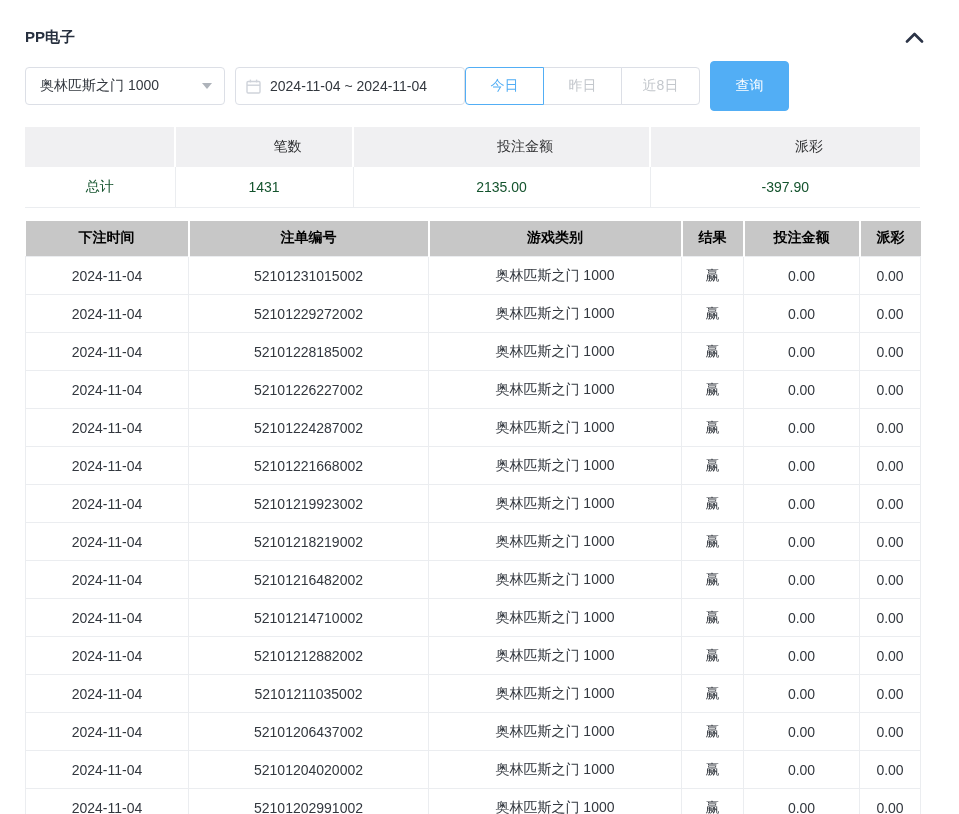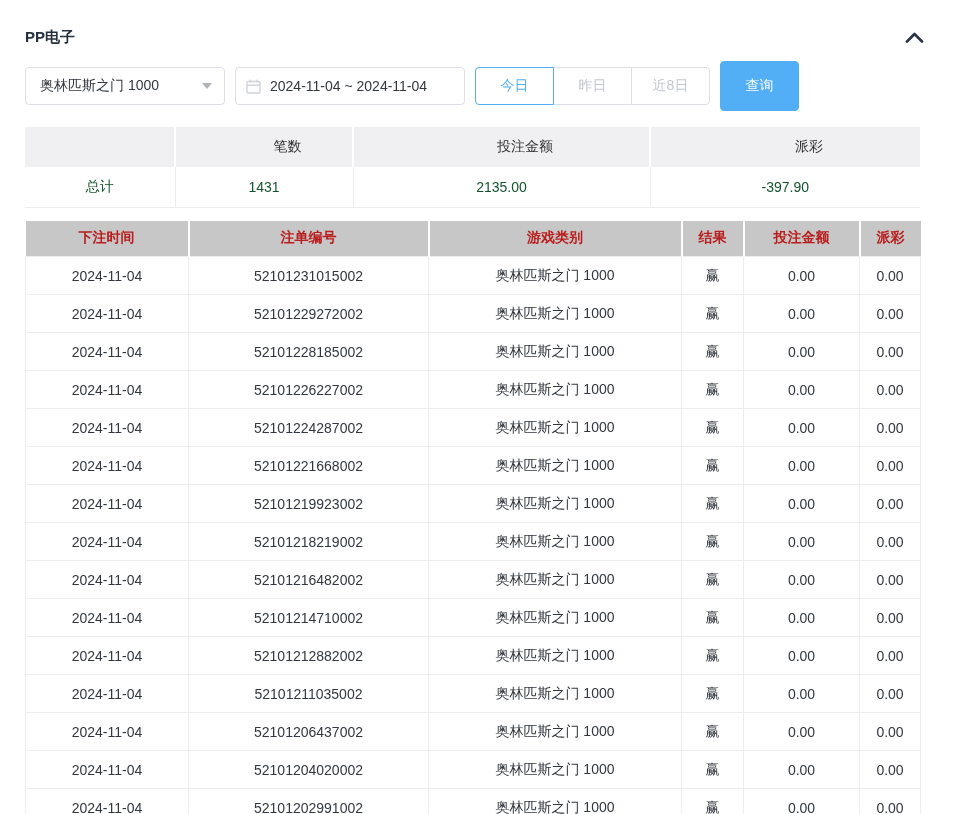--- a/index.html
+++ b/index.html
@@ -46,21 +46,21 @@
   .date-box {
     margin-left: 10px;
     width: 230px; height: 38px;
     border: 1px solid #dcdfe6; border-radius: 4px;
     display: flex; align-items: center;
     padding: 0 10px;
     font-size: 14px; color: #32373e;
     cursor: pointer; background: #fff;
   }
   .date-box .date-text { margin-left: 9px; white-space: nowrap; }
-  .btn-group { display: flex; margin-left: 10px; }
+  .btn-group { display: flex; }
   .seg-btn {
     width: 79px; height: 38px;
     background: #fff;
     border: 1px solid #dcdfe6;
     color: #c3c7cc;
     font-size: 14px;
     cursor: pointer;
     position: relative;
   }
   .seg-btn + .seg-btn { margin-left: -1px; }
@@ -97,21 +97,21 @@
     border-right: 1px solid #ebedf0;
   }
   .summary-table td:last-child { border-right: none; }
   .negative { color: #f4466b; }
 
   
   .detail-table { width: 895px; margin-top: 13px; }
   .detail-table th {
     background: #c7c7c7;
     height: 36px;
-    font-size: 14px; font-weight: bold; color: #b91c1c;
+    font-size: 14px; font-weight: bold; color: #000000;
     text-align: center;
     border-right: 2px solid #ffffff;
   }
   .detail-table th:last-child { border-right: none; }
   .detail-table td {
     height: 38px;
     font-size: 14px; color: #32373e;
     text-align: center;
     border: 1px solid #ebedf0;
     background: #fff;

